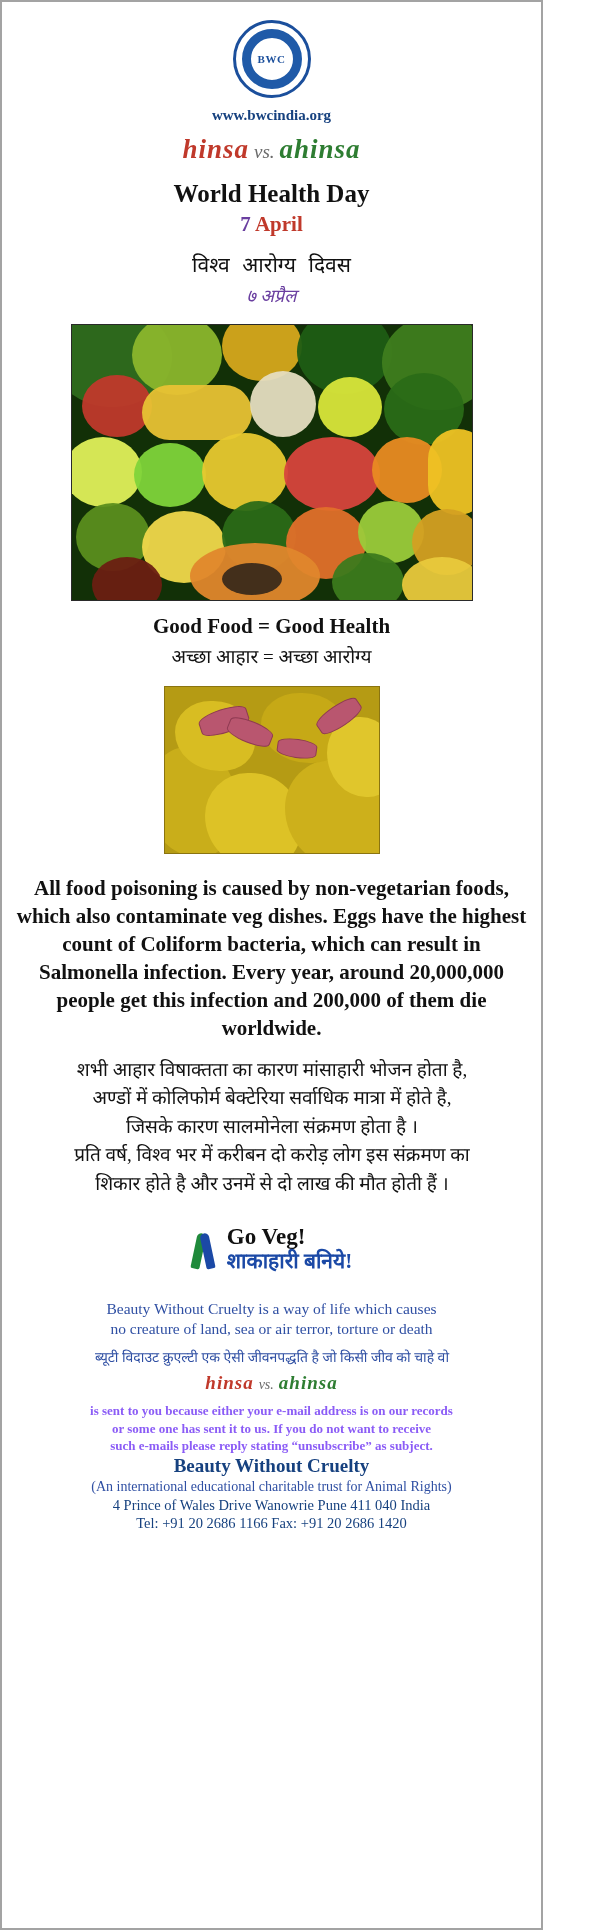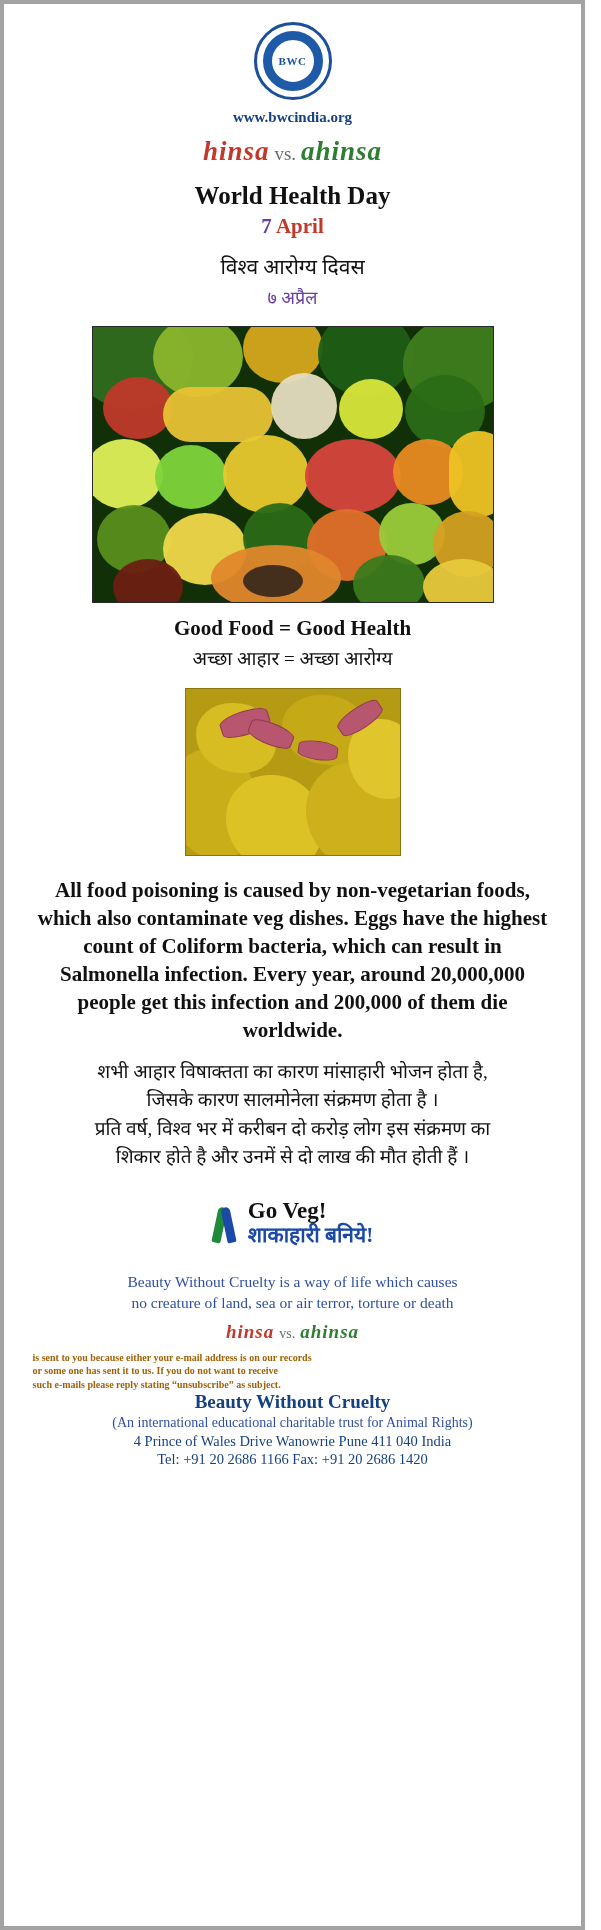--- a/index.html
+++ b/index.html
@@ -5,24 +5,24 @@
   html, body {
     margin: 0;
     padding: 0;
   }
   body {
     width: 601px;
     background: #ffffff;
     font-family: "Liberation Serif", serif;
   }
   .page {
-    width: 585px;
+    width: 543px;
     min-height: 1930px;
     box-sizing: border-box;
-    border: 4px solid #a3a3a3;
+    border: 2px solid #a3a3a3;
     background: #ffffff;
     position: relative;
     padding: 10px 0 0 0;
   }
 
   
   .logo-wrap {
     text-align: center;
     padding-top: 8px;
   }
@@ -73,20 +73,21 @@
   }
   .wordmark .hinsa {
     color: #c0392b;
     font-weight: bold;
     font-style: italic;
     letter-spacing: 1px;
   }
   .wordmark .vs {
     color: #6b6b6b;
     font-size: 19px;
+    font-style: italic;
     padding: 0 5px;
   }
   .wordmark .ahinsa {
     color: #2e7d32;
     font-weight: bold;
     font-style: italic;
     letter-spacing: 1px;
   }
   .wordmark.small { font-size: 19px; margin-top: 4px;}
   .wordmark.small .vs { font-size: 14px; }
@@ -107,28 +108,29 @@
     font-weight: bold;
     font-family: "Liberation Serif", serif;
   }
   .date-en .num { color: #6a3fa0; }
   .date-en .mon { color: #c0392b; }
   .title-hi {
     text-align: center;
     margin-top: 13px;
     font-size: 21px;
     color: #111111;
-    font-family: Liberation Serif, serif;
+    font-family: Liberation Mono, monospace;
   }
   .date-hi {
     text-align: center;
     margin-top: 5px;
     font-size: 18px;
     color: #6a3fa0;
     font-family: "Liberation Serif", serif;
+    font-style: italic;
   }
 
   
   .img-food {
     width: 400px;
     height: 275px;
     margin: 18px auto 0;
     position: relative;
     overflow: hidden;
     background: #123007;
@@ -247,23 +249,24 @@
     width: 540px;
     margin: 7px auto 0;
     text-align: center;
     font-size: 14px;
     color: #2f4fa3;
     line-height: 1.5;
   }
   .disclaimer {
     width: 520px;
     margin: 8px auto 0;
-    font-size: 10px;
-    font-weight: bold;
-    color: #a16207;
+    text-align: center;
+    font-size: 13px;
+    font-weight: bold;
+    color: #8b5cf6;
     line-height: 1.35;
   }
 
   
   .org-name {
     text-align: center;
     font-size: 19px;
     font-weight: bold;
     color: #16417f;
   }
@@ -355,20 +358,21 @@
     <div class="rod" style="left:34px;top:22px;width:48px;height:22px;transform:rotate(-18deg)"></div>
     <div class="rod" style="left:62px;top:34px;width:44px;height:20px;transform:rotate(22deg)"></div>
     <div class="rod" style="left:150px;top:18px;width:46px;height:20px;transform:rotate(-34deg)"></div>
     <div class="rod" style="left:112px;top:52px;width:38px;height:17px;transform:rotate(8deg)"></div>
   </div>
 
   <div class="para-en">All food poisoning is caused by non-vegetarian foods, which also contaminate veg dishes. Eggs have the highest count of Coliform bacteria, which can result in Salmonella infection. Every year, around 20,000,000 people get this infection and 200,000 of them die worldwide.</div>
 
   <div class="para-hi">
     <div>शभी आहार विषाक्तता का कारण मांसाहारी भोजन होता है,</div>
+    <div>अण्डों में कोलिफोर्म बेक्टेरिया सर्वाधिक मात्रा में होते है,</div>
     <div>जिसके कारण सालमोनेला संक्रमण होता है ।</div>
     <div>प्रति वर्ष, विश्व भर में करीबन दो करोड़ लोग इस संक्रमण का</div>
     <div>शिकार होते है और उनमें से दो लाख की मौत होती हैं ।</div>
   </div>
 
   <div class="goveg-row">
     <div class="ribbon">
       <div class="band"></div>
       <div class="band band2"></div>
     </div>
@@ -376,20 +380,21 @@
       <div class="goveg-en">Go Veg!</div>
       <div class="goveg-hi">शाकाहारी बनिये!</div>
     </div>
   </div>
 
   <div class="bwc-tagline">
     <div>Beauty Without Cruelty  is a way of life  which causes</div>
     <div>no creature of land, sea or air  terror, torture or death</div>
   </div>
   <div class="bwc-tagline-hi">
+    <div>ब्यूटी विदाउट क्रुएल्टी एक ऐसी जीवनपद्धति है जो किसी जीव को चाहे वो</div>
   </div>
 
   <div class="wordmark small">
     <span class="hinsa">hinsa</span><span class="vs">vs.</span><span class="ahinsa">ahinsa</span>
   </div>
 
   <div class="disclaimer">
     <div>is sent to you because either your e-mail address is on our records</div>
     <div>or some one has sent it to us. If you do not want to receive</div>
     <div>such e-mails please reply stating “unsubscribe” as subject.</div>

